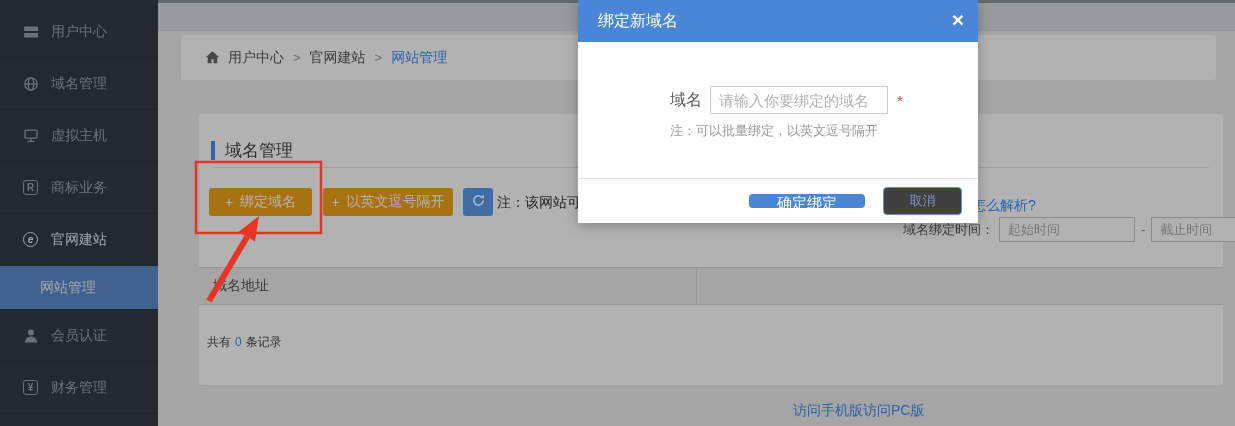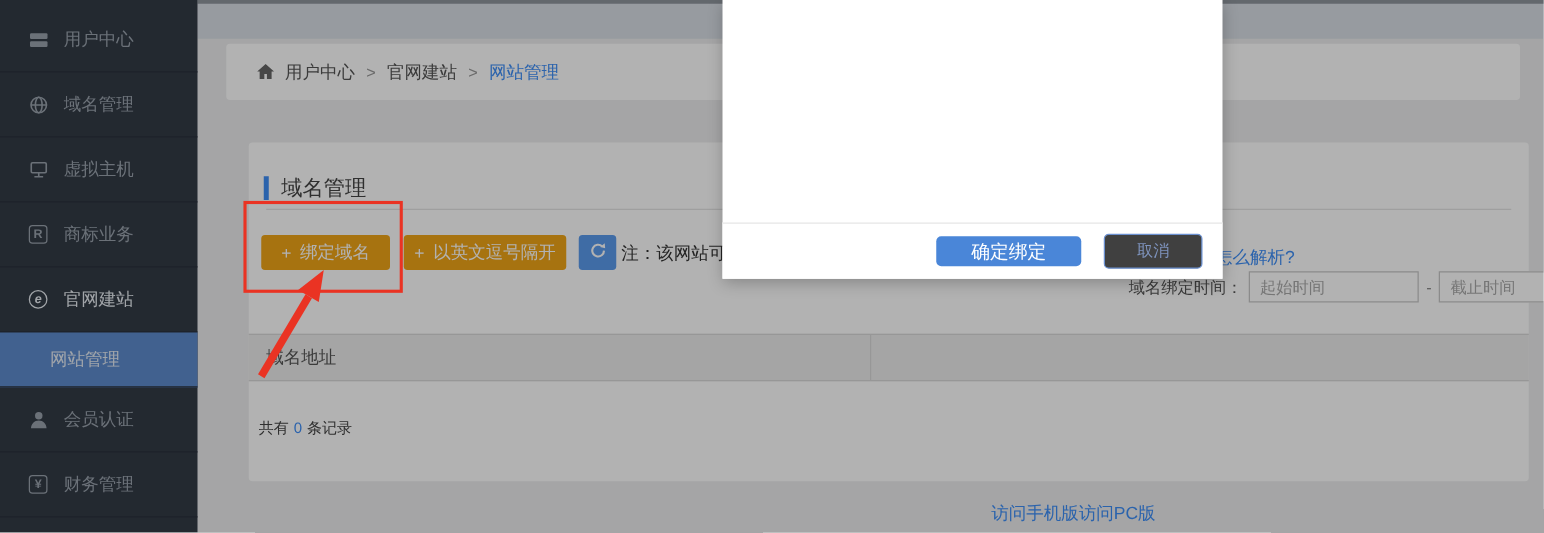--- a/index.html
+++ b/index.html
@@ -85,21 +85,21 @@
   .m-row{ position:absolute; left:92px; top:44px; display:flex; align-items:center;}
   .m-label{ font-size:16px; color:#555; margin-right:8px;}
   .m-input{ width:178px; height:28px; border:1px solid #ccc; font-size:15px;
     padding-left:8px; font-family:inherit; color:#333;}
   .m-input::placeholder{ color:#b3b3b3;}
   .m-star{ color:#e03c3c; font-size:15px; margin-left:9px;}
   .m-note{ position:absolute; left:92px; top:80px; font-size:13px; color:#999;}
   .m-foot{ position:absolute; left:0; bottom:0; width:100%; height:45px;
     border-top:1px solid #e6e6e6; background:#fff; display:flex; align-items:center;
     justify-content:flex-end; gap:18px; padding-right:16px;}
-  .btn-confirm{ width:116px; height:24px; background:#4a86d8; color:#fff; border:none;
+  .btn-confirm{ width:116px; height:14px; background:#4a86d8; color:#fff; border:none;
     border-radius:4px; font-size:15px; font-family:Liberation Serif, serif; cursor:pointer;}
   .btn-cancel{ width:79px; height:28px; background:#404040; color:#7e93bd;
     border:1px solid #6b90d0; border-radius:4px; font-size:13px; font-family:inherit; cursor:pointer;}
   
   .annotation{ position:absolute; inset:0; z-index:300; pointer-events:none;}
 </style>
 </head>
 <body>
 
 <div class="topstrip"></div>
@@ -225,20 +225,32 @@
 </div>
 
 <div class="foot-links">
   <span>访问手机版</span>
   <span>访问PC版</span>
 </div>
 
 <div class="overlay"></div>
 
 <div class="modal">
+  <div class="m-head">
+    <span class="m-title">绑定新域名</span>
+    <span class="m-close">×</span>
+  </div>
+  <div class="m-body">
+    <div class="m-row">
+      <span class="m-label">域名</span>
+      <input class="m-input" placeholder="请输入你要绑定的域名" style="">
+      <span class="m-star">*</span>
+    </div>
+    <div class="m-note">注：可以批量绑定，以英文逗号隔开</div>
+  </div>
   <div class="m-foot">
     <button class="btn-confirm">确定绑定</button>
     <button class="btn-cancel">取消</button>
   </div>
 </div>
 
 <svg class="annotation" width="1235" height="426" viewBox="0 0 1235 426">
   <rect x="196" y="162" width="125" height="71" fill="none" stroke="#ea3323" stroke-width="2.5"></rect>
   <line x1="209" y1="301" x2="247" y2="237" stroke="#ea3323" stroke-width="6"></line>
   <polygon points="259,216 255,241.5 238.5,232" fill="#ea3323"></polygon>

